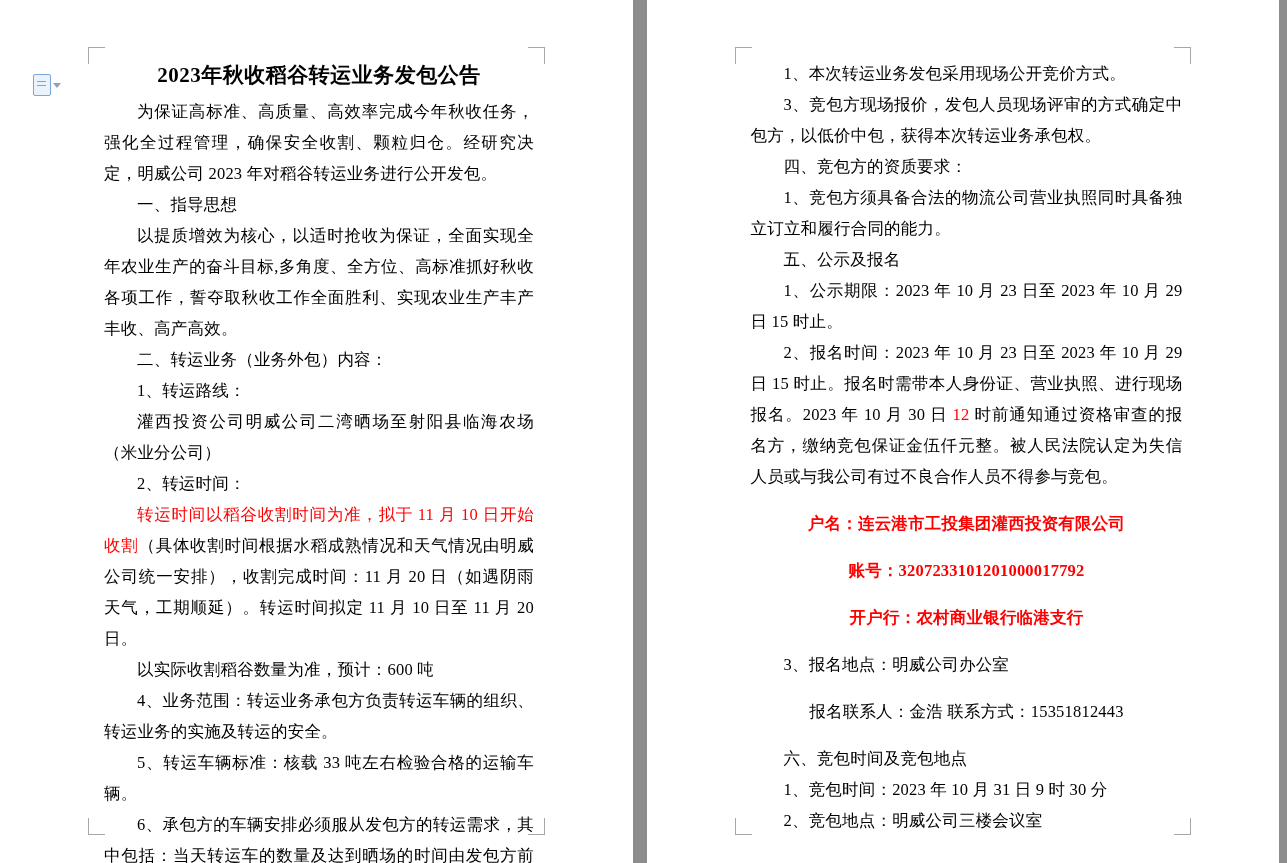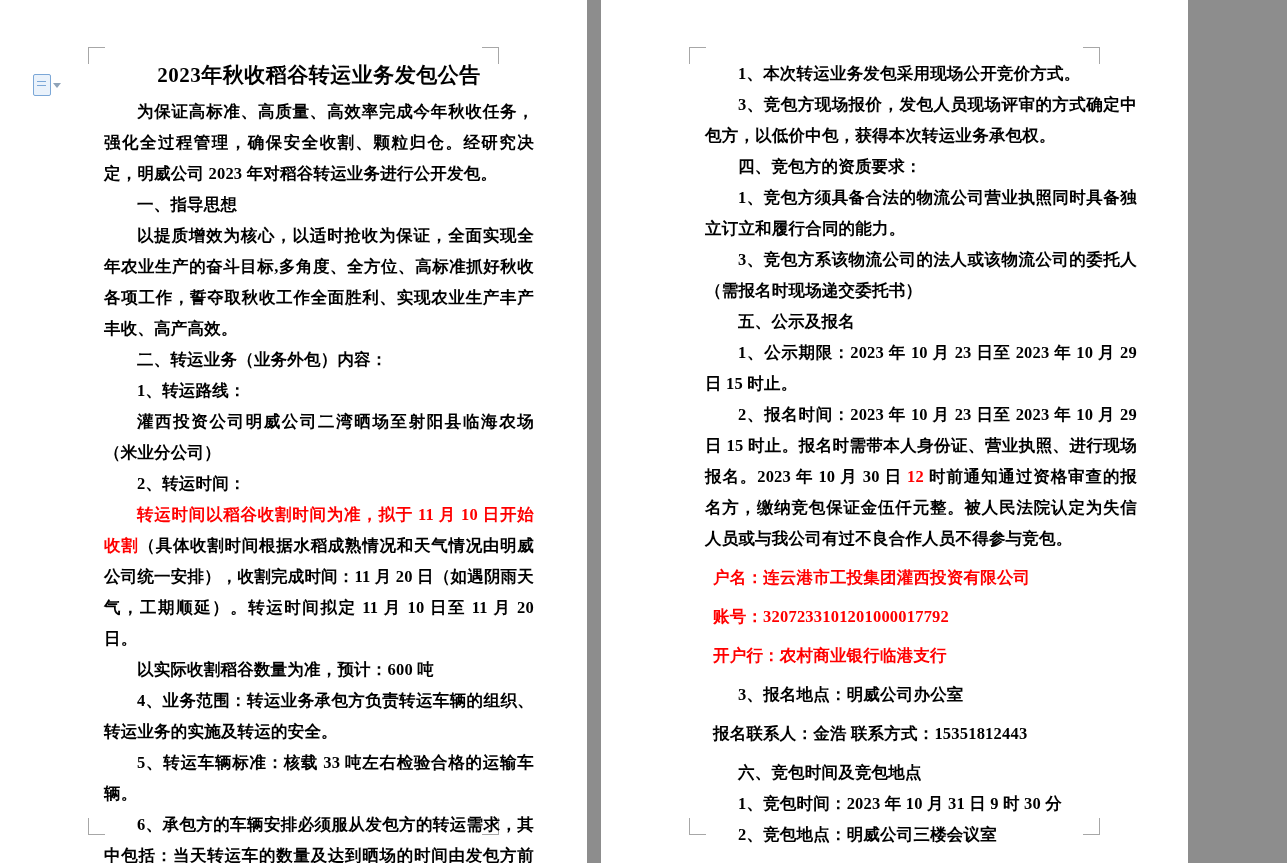--- a/index.html
+++ b/index.html
@@ -8,21 +8,21 @@
     background: #8d8d8d;
   }
   body {
     width: 1287px;
     height: 863px;
     overflow: hidden;
     font-family: "Liberation Serif", serif;
   }
   .workspace {
     position: relative;
-    width: 1188px;
+    width: 1279px;
     height: 863px;
     display: flex;
     gap: 14px;
     background: #8d8d8d;
   }
   .page {
     position: relative;
     background: #ffffff;
     width: 637px;
     height: 863px;
@@ -104,28 +104,28 @@
     text-align: center;
     margin: 0 0 4px 0;
     line-height: 34px;
     letter-spacing: 0.5px;
   }
   p.para {
     margin: 0;
     text-indent: 2em;
     text-align: justify;
     text-justify: inter-ideograph;
-    font-weight: bold;
   }
   p.center {
-    margin: 8px;
+    margin: 16px;
     text-indent: 0;
+    text-align: center;
   }
   .red { color: #ff0000; }
-  .bold { font-weight: bold; }
+  .bold { font-weight: normal; }
   .redbold { color: #ff0000; font-weight: bold; }
 </style>
 </head>
 <body>
 
 <div class="workspace">
 
   <div class="page left">
     <div class="mark tl"></div>
     <div class="mark tr"></div>
@@ -162,21 +162,20 @@
     <div class="mark tl"></div>
     <div class="mark tr"></div>
     <div class="mark bl"></div>
     <div class="mark br"></div>
 
     <div class="content">
       <p class="para">1、本次转运业务发包采用现场公开竞价方式。</p>
       <p class="para">3、竞包方现场报价，发包人员现场评审的方式确定中包方，以低价中包，获得本次转运业务承包权。</p>
       <p class="para">四、竞包方的资质要求：</p>
       <p class="para">1、竞包方须具备合法的物流公司营业执照同时具备独立订立和履行合同的能力。</p>
-      <p class="para">3、竞包方系该物流公司的法人或该物流公司的委托人（需报名时现场递交委托书）</p>
       <p class="para">五、公示及报名</p>
       <p class="para">1、公示期限：2023 年 10 月 23 日至 2023 年 10 月 29 日 15 时止。</p>
       <p class="para">
         <span>2、报名时间：2023 年 10 月 23 日至 2023 年 10 月 29 日 15 时止。报名时需带本人身份证、营业执照、进行现场报名。2023 年 10 月 30 日 </span><span class="red">12</span><span> 时前通知通过资格审查的报名方，缴纳竞包保证金伍仟元整。被人民法院认定为失信人员或与我公司有过不良合作人员不得参与竞包。</span>
       </p>
       <p class="center redbold">户名：连云港市工投集团灌西投资有限公司</p>
       <p class="center redbold">账号：3207233101201000017792</p>
       <p class="center redbold">开户行：农村商业银行临港支行</p>
       <p class="para">3、报名地点：明威公司办公室</p>
       <p class="center bold">报名联系人：金浩    联系方式：15351812443</p>

